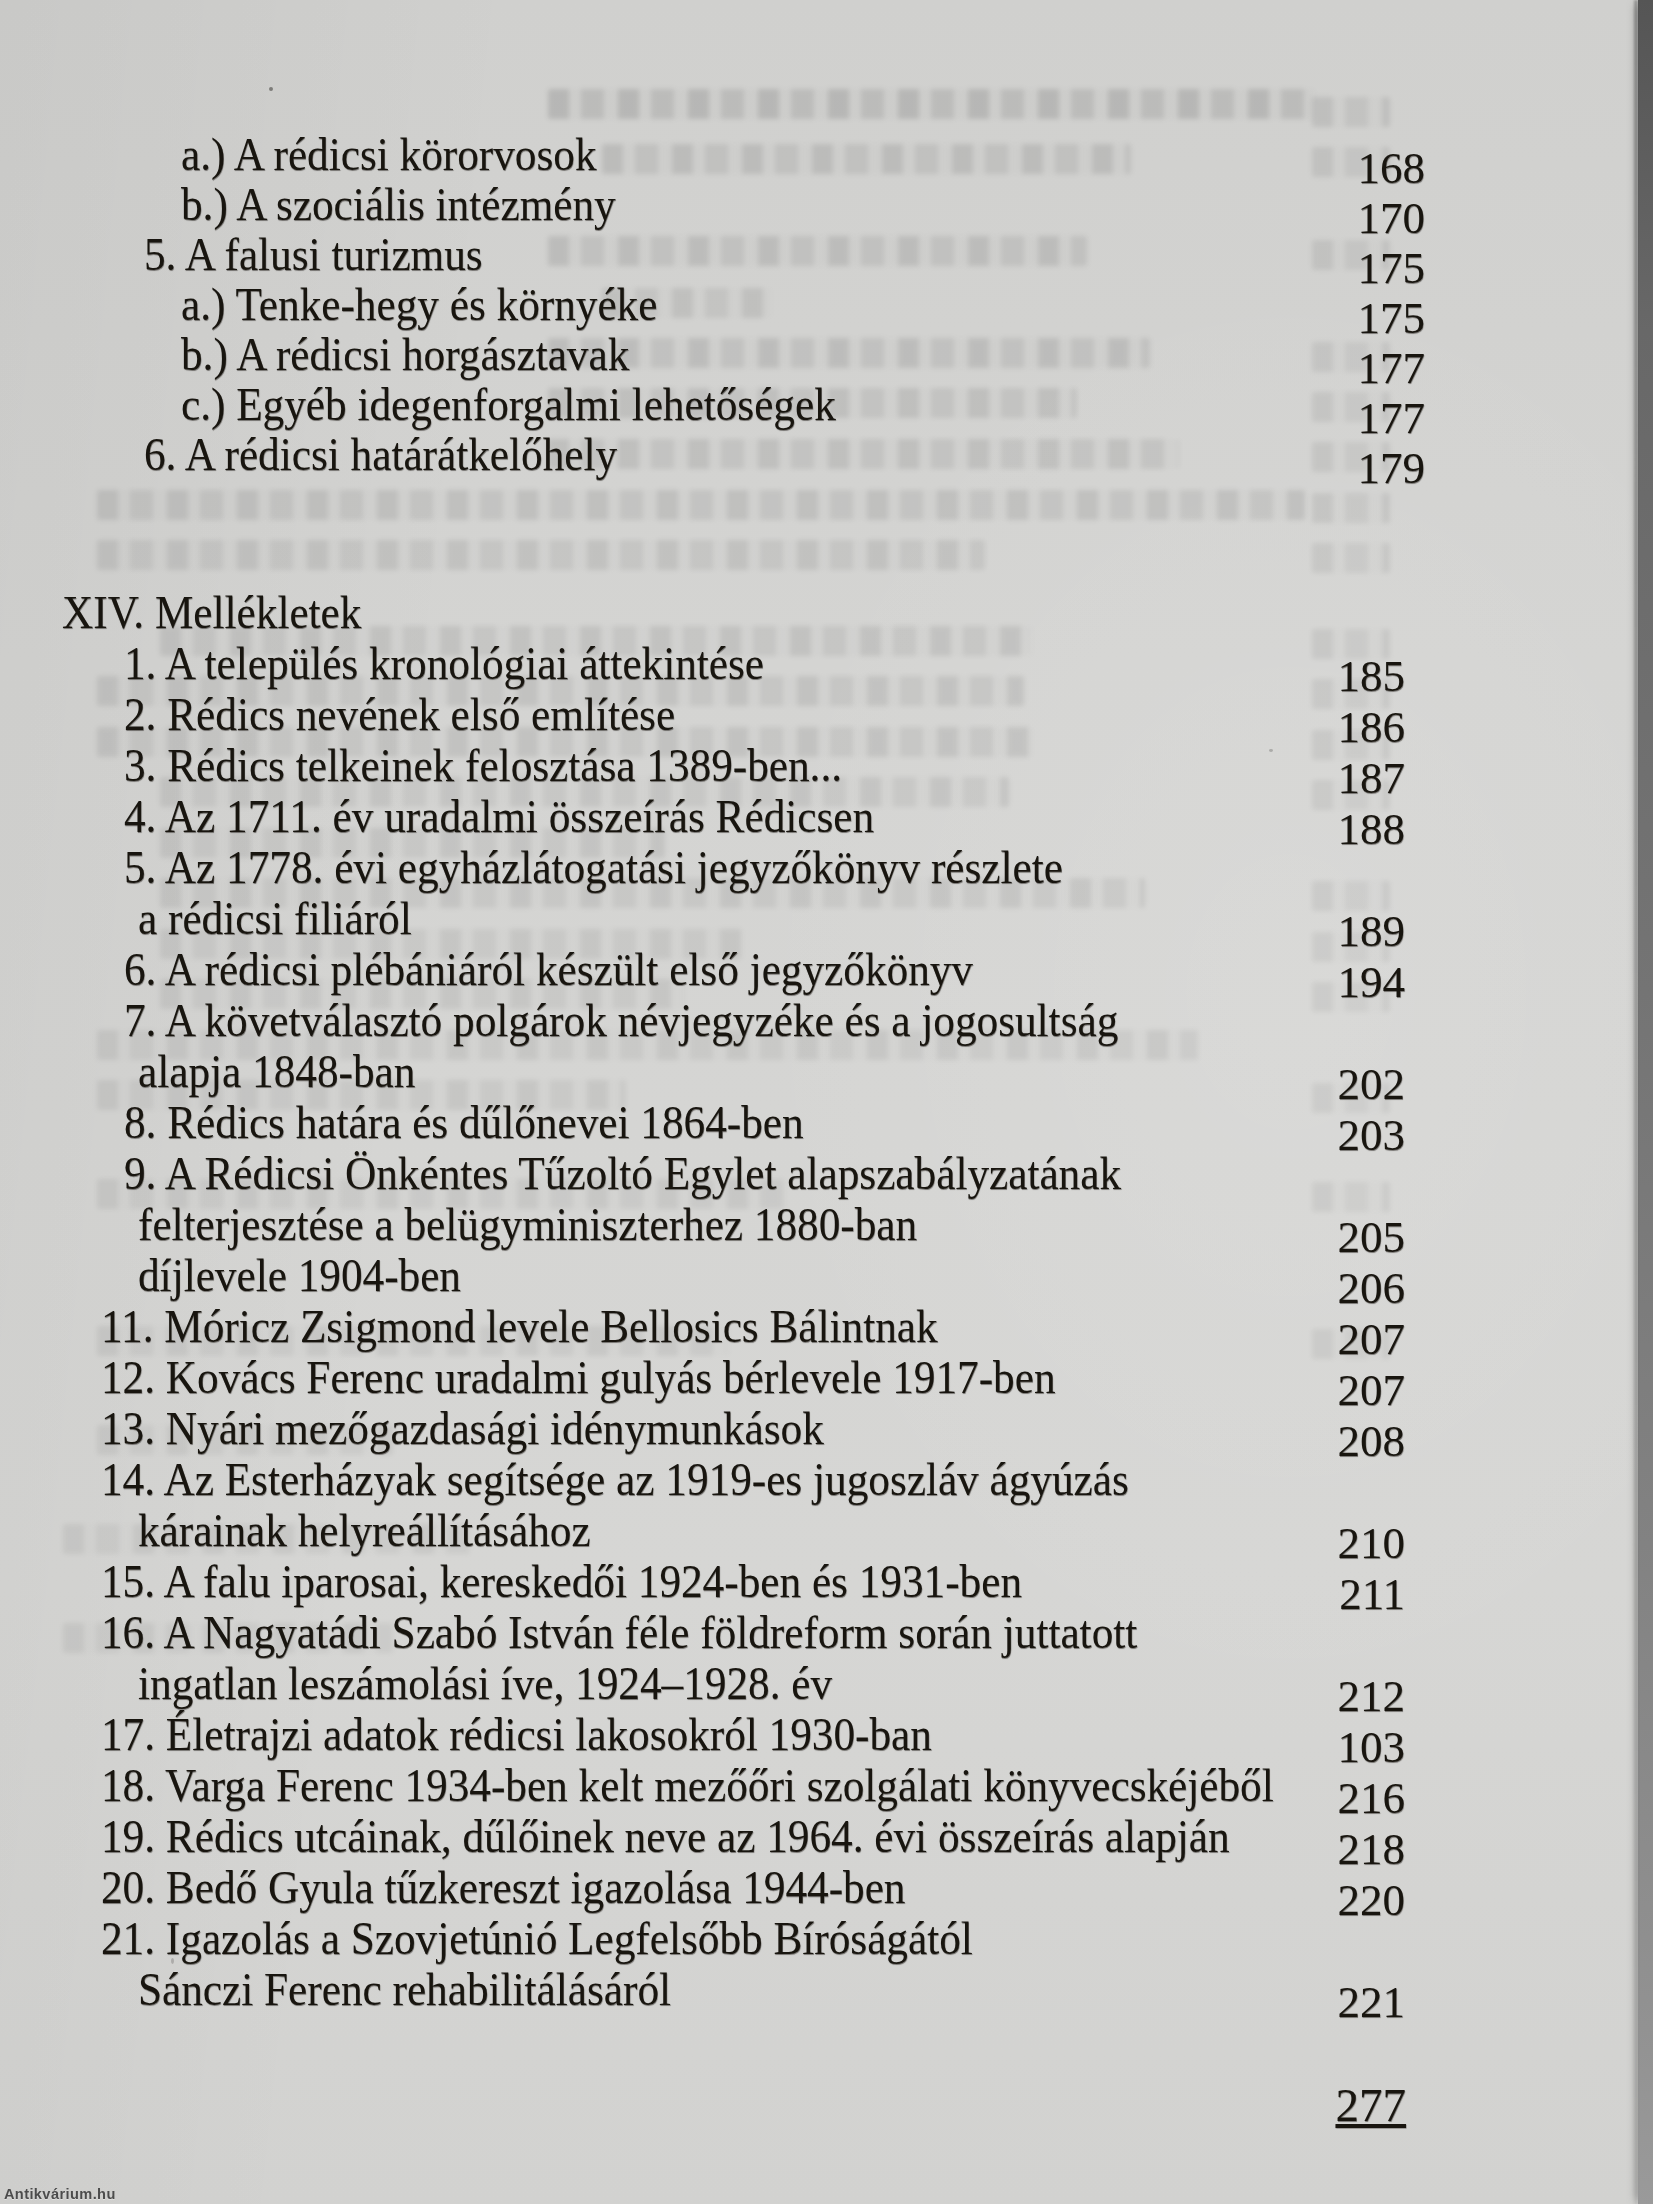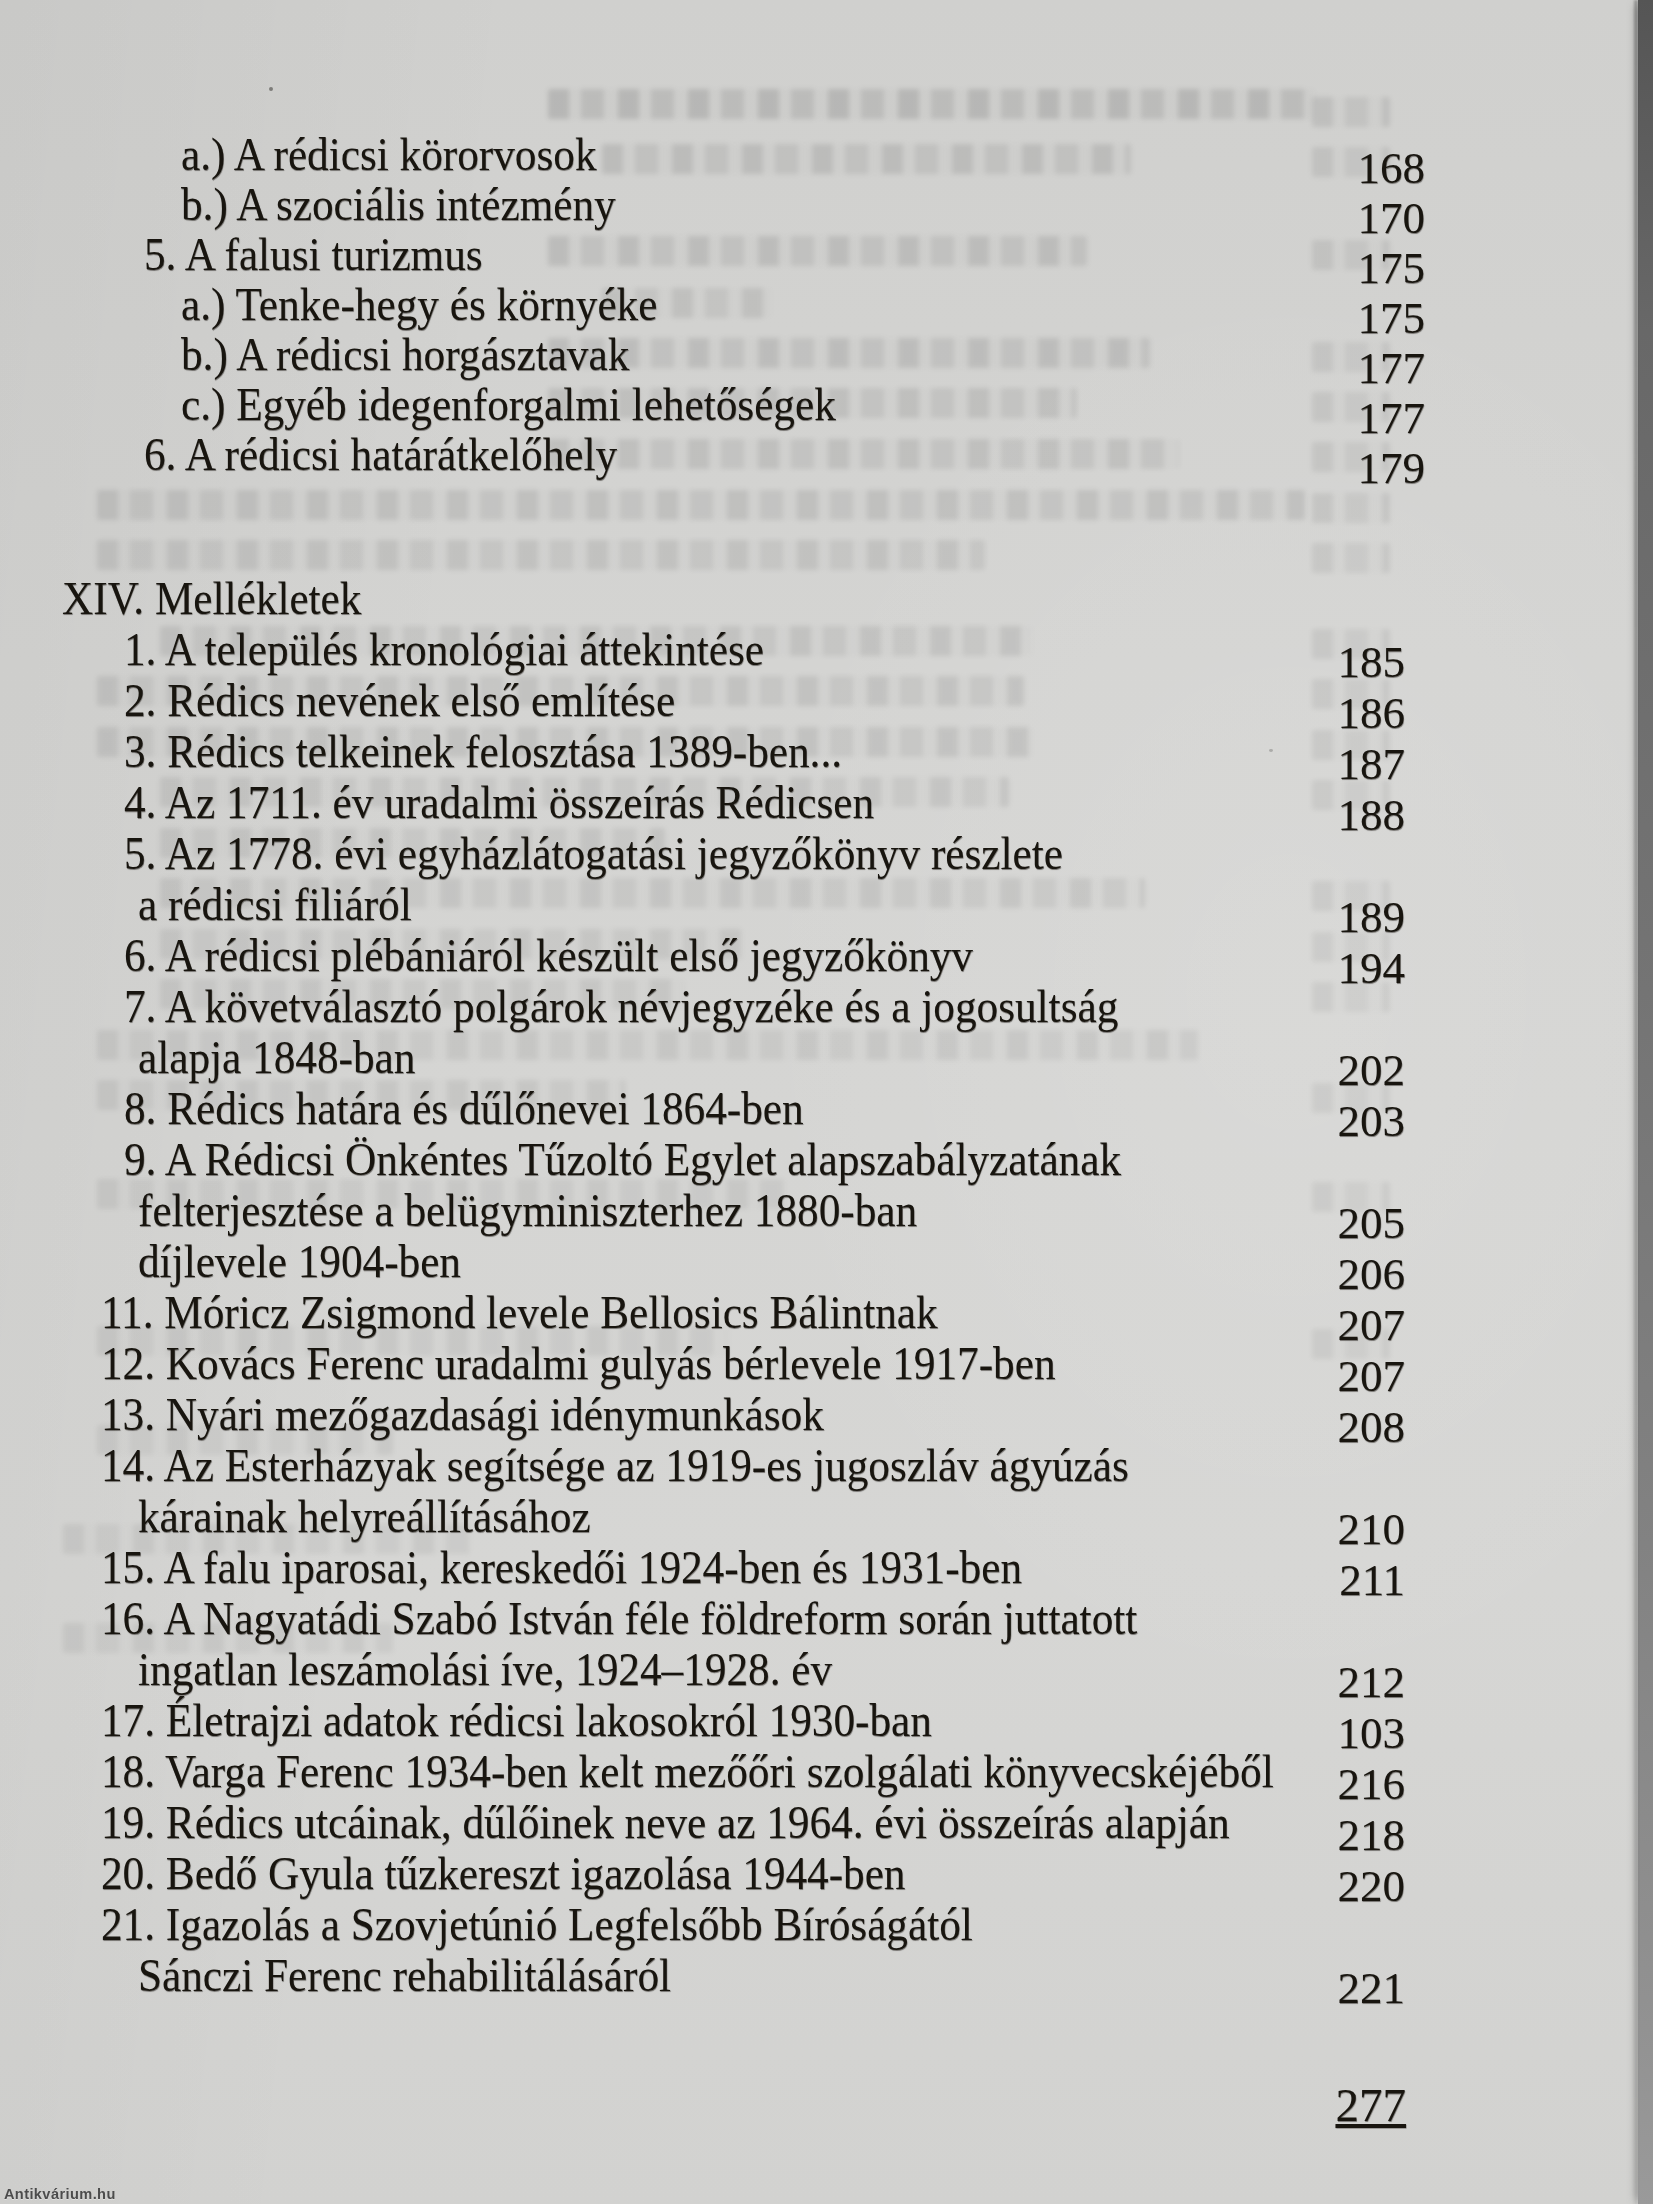--- a/index.html
+++ b/index.html
@@ -22,21 +22,21 @@
     box-shadow:-6.8px 0 8.7px -4.9px rgba(80,80,80,.55);
   }
   .scan-edge::before{
     content:"";position:absolute;left:-3.9px;top:0;width:3.9px;height:100%;
     background:linear-gradient(180deg,rgba(60,60,60,.35),rgba(120,120,120,.15));
     filter:blur(1px);
   }
   
   .toc-block{position:absolute;left:0;width:1654px;}
   .block-top{top:130px;padding-left:20px;}
-  .block-appendix{top:573px;}
+  .block-appendix{top:587px;}
   .row{position:relative;}
   .block-top .row{height:50px;}
   .block-appendix .row{height:51px;}
   .t{
     display:inline-block;white-space:nowrap;
     font-size:46px;color:#18150f;
     transform:scaleX(.94);transform-origin:0 50%;
     text-shadow:0.5px 0.6px 0.7px rgba(32,28,24,.5);
   }
   .block-top .t{line-height:50px;}

